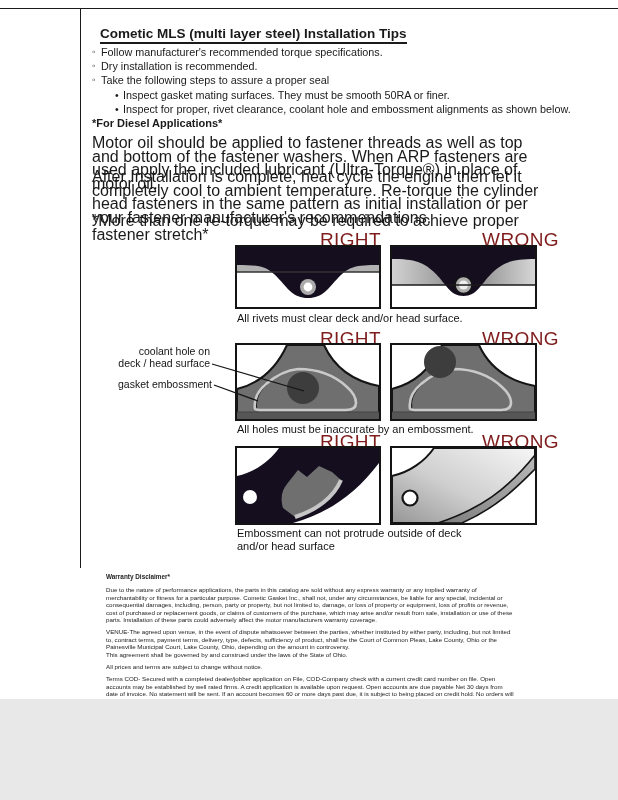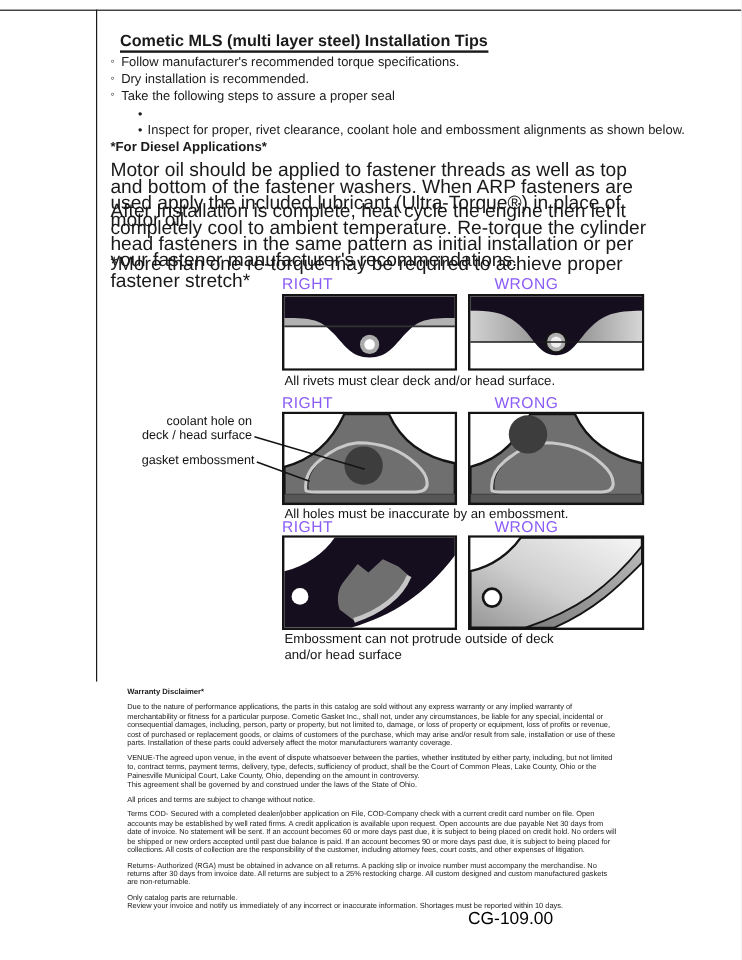--- a/index.html
+++ b/index.html
@@ -1,17 +1,17 @@
 <!DOCTYPE html>
 <html><head>
 <meta charset="utf-8">
 <style>
   html,body{margin:0;padding:0;background:#e8e8e8;}
   #page{
-    position:relative;width:618px;height:800px;background:#ffffff;
+    position:relative;width:618px;height:699px;background:#ffffff;
     font-family:"Liberation Sans", sans-serif;color:#1a1a1a;overflow:hidden;
     margin:0 auto;
   }
   .abs{position:absolute;}
   
   #top-rule{left:0;top:8px;width:618px;height:1.4px;background:#1a1a1a;}
   #left-rule{left:80px;top:8px;width:1.4px;height:560px;background:#1a1a1a;}
   
   #title{left:100px;top:26px;font-size:13.5px;font-weight:bold;}
   #title span{display:inline-block;border-bottom:2px solid #1a1a1a;padding-bottom:1px;}
@@ -21,21 +21,21 @@
   .bdot{width:9px;font-size:10px;flex:none;}
   .brow.sub{padding-left:23px;}
   .bdot.sub{width:8px;font-size:10.5px;}
   
   #diesel-head{left:92px;top:117px;font-size:11px;font-weight:bold;}
   .para{left:92px;width:455px;font-size:16px;line-height:13.6px;}
   #para1{top:136px;}
   #para2{top:170px;}
   #note{top:214px;}
   
-  .figlabel{font-size:13px;letter-spacing:.4px;text-align:left;color:#8b5cf6;}
+  .figlabel{font-size:19px;letter-spacing:.4px;text-align:right;color:#7f1d1d;}
   .fl-1{width:146px;left:235px;}
   .fl-2{width:147px;left:412px;}
   .row1-l{top:229px;} .row2-l{top:328px;} .row3-l{top:431px;}
   .figbox{line-height:0;}
   .caption{font-size:11px;line-height:12.5px;color:#141414;}
   
   .sidelabel{font-size:10.5px;line-height:12px;text-align:right;color:#141414;}
   #coolant-label{left:96px;top:345px;width:114px;}
   #embossment-label{left:96px;top:378px;width:116px;}
   .leader{position:absolute;pointer-events:none;z-index:5;}
@@ -66,20 +66,21 @@
     <div class="brow">
       <span class="bdot">◦</span>
       <span>Dry installation is recommended.</span>
     </div>
     <div class="brow">
       <span class="bdot">◦</span>
       <span>Take the following steps to assure a proper seal</span>
     </div>
     <div class="brow sub">
       <span class="bdot sub">•</span>
+      <span>Inspect gasket mating surfaces.  They must be smooth 50RA or finer.</span>
     </div>
     <div class="brow sub">
       <span class="bdot sub">•</span>
       <span>Inspect for proper, rivet clearance, coolant hole and embossment alignments as shown below.</span>
     </div>
   </div>
 
   <div id="diesel-head" class="abs">*For Diesel Applications*</div>
   <div id="para1" class="abs para">Motor oil should be applied to fastener threads as well as top and bottom of the fastener washers. When ARP fasteners are used apply the included lubricant (Ultra-Torque®) in place of motor oil.</div>
   <div id="para2" class="abs para">After Installation is complete, heat cycle the engine then let it completely cool to ambient temperature. Re-torque the cylinder head fasteners in the same pattern as initial installation or per your fastener manufacturer's recommendations.</div>

